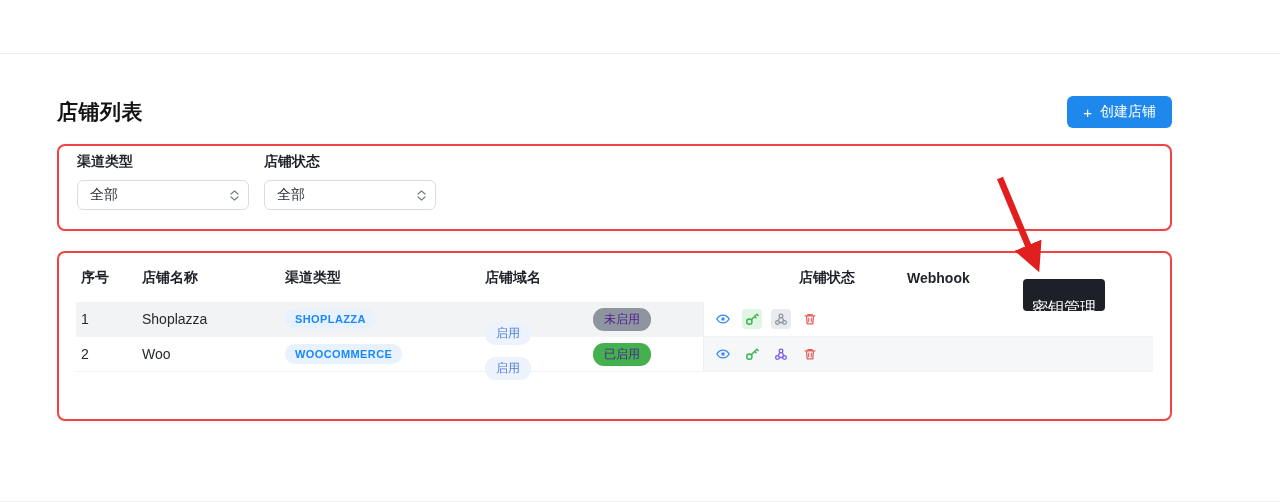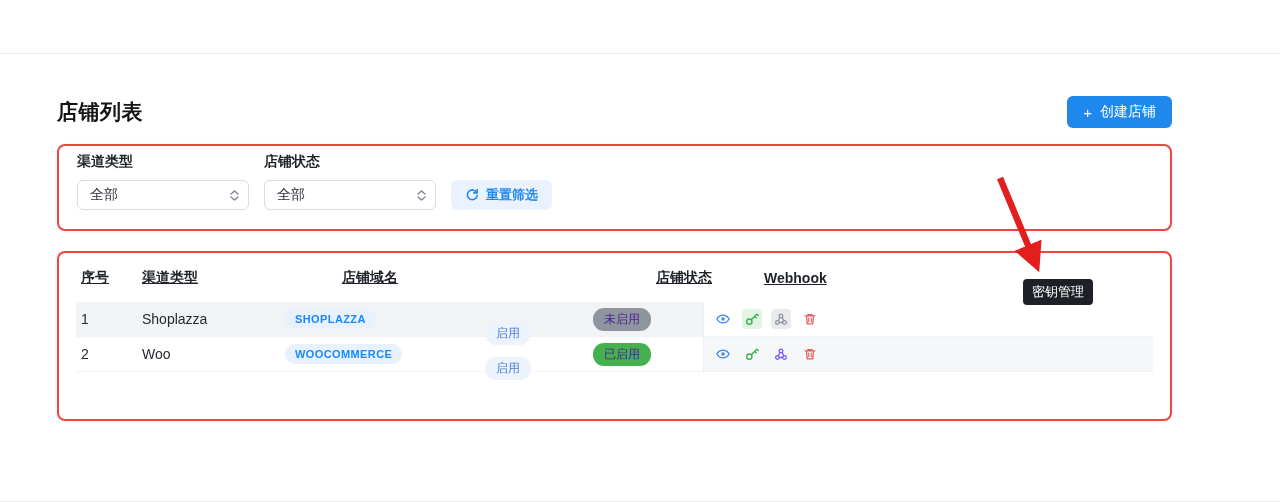--- a/index.html
+++ b/index.html
@@ -39,21 +39,21 @@
   .chevrons { display:flex; flex-direction:column; gap:1px; color:#7d858f; }
   .reset-btn {
     height:30px; padding:0 14px; display:flex; align-items:center; gap:7px;
     background:#e9f2fe; color:var(--primary-blue,#1f88ec); border:none; border-radius:6px;
     font-size:13px; font-weight:700; cursor:pointer; font-family:inherit;
   }
 
   
   .table-card { margin-top:20px; height:170px; padding:0 17px; position:relative; }
   .t-row { display:flex; align-items:center; }
-  .t-head { height:49px; font-size:14px; font-weight:700; color:#1f2329;text-decoration:underline; }
+  .t-head { height:49px; font-size:14px; font-weight:700; color:#1f2329; }
   .t-body-row { height:35px; font-size:14px; color:#26292e; border-bottom:1px solid #f1f3f5; }
   .row-1 { background:#f2f3f5; }
   .row-2 { background:#fff; }
   .c-index { width:66px; padding-left:5px; }
   .c-name { width:143px; }
   .c-channel { width:200px; }
   .c-domain { width:314px; }
   .c-status { width:108px; }
   .c-webhook { width:110px; }
   .c-actions { flex:1; height:100%; display:flex; align-items:center; gap:9px; padding-left:9px; border-left:1px solid #edeff2; }
@@ -88,21 +88,21 @@
   .ic-key.hl { background:#e2f4e3; }
   .ic-webhook-gray { color:var(--icon-webhook-gray,#9097a1); background:#e9ebee; }
   .ic-webhook-purple { color:var(--icon-webhook-purple,#7d5cf0); }
   .ic-delete { color:var(--icon-delete,#e26161); }
 
   .records-summary { margin-top:17px; font-size:13px; color:#8b93a1; }
 
   
   .tooltip {
     position:absolute; left:1023px; top:279px; height:26px; line-height:26px;
-    padding:0 9px; background:#1d2127; color:#fff; font-size:13px; border-radius:4px; z-index:5;
+    padding:16px 9px; background:#1d2127; color:#fff; font-size:16px; border-radius:4px; z-index:5;
   }
   .anno-arrow { position:absolute; left:988px; top:168px; z-index:6; }
 </style>
 </head>
 <body>
 
 <svg width="0" height="0" style="position:absolute" aria-hidden="true">
   <defs>
     <g id="i-eye">
       <path d="M1 8s2.6-4.4 7-4.4S15 8 15 8s-2.6 4.4-7 4.4S1 8 1 8z" fill="none" stroke="currentColor" stroke-width="1.6" stroke-linejoin="round"></path>
@@ -170,31 +170,26 @@
           <span class="chevrons">
             <svg width="9" height="5">
                 <use href="#i-chev-up"></use>
               </svg>
             <svg width="9" height="5">
                 <use href="#i-chev-down"></use>
               </svg>
           </span>
         </div>
       </div>
-      <button class="reset-btn">
-        <svg width="14" height="14" viewBox="0 0 16 16">
-            <use href="#i-refresh"></use>
-          </svg>
-        <span>重置筛选</span>
-      </button>
     </div>
 
     <div class="card table-card">
       <div class="t-row t-head">
         <div class="c-index">序号</div>
+        <div class="c-name">店铺名称</div>
         <div class="c-channel">渠道类型</div>
         <div class="c-domain">店铺域名</div>
         <div class="c-status">店铺状态</div>
         <div class="c-webhook">Webhook</div>
         <div class="c-actions"></div>
       </div>
 
       <div class="t-row t-body-row row-1">
         <div class="c-index">1</div>
         <div class="c-name">Shoplazza</div>

